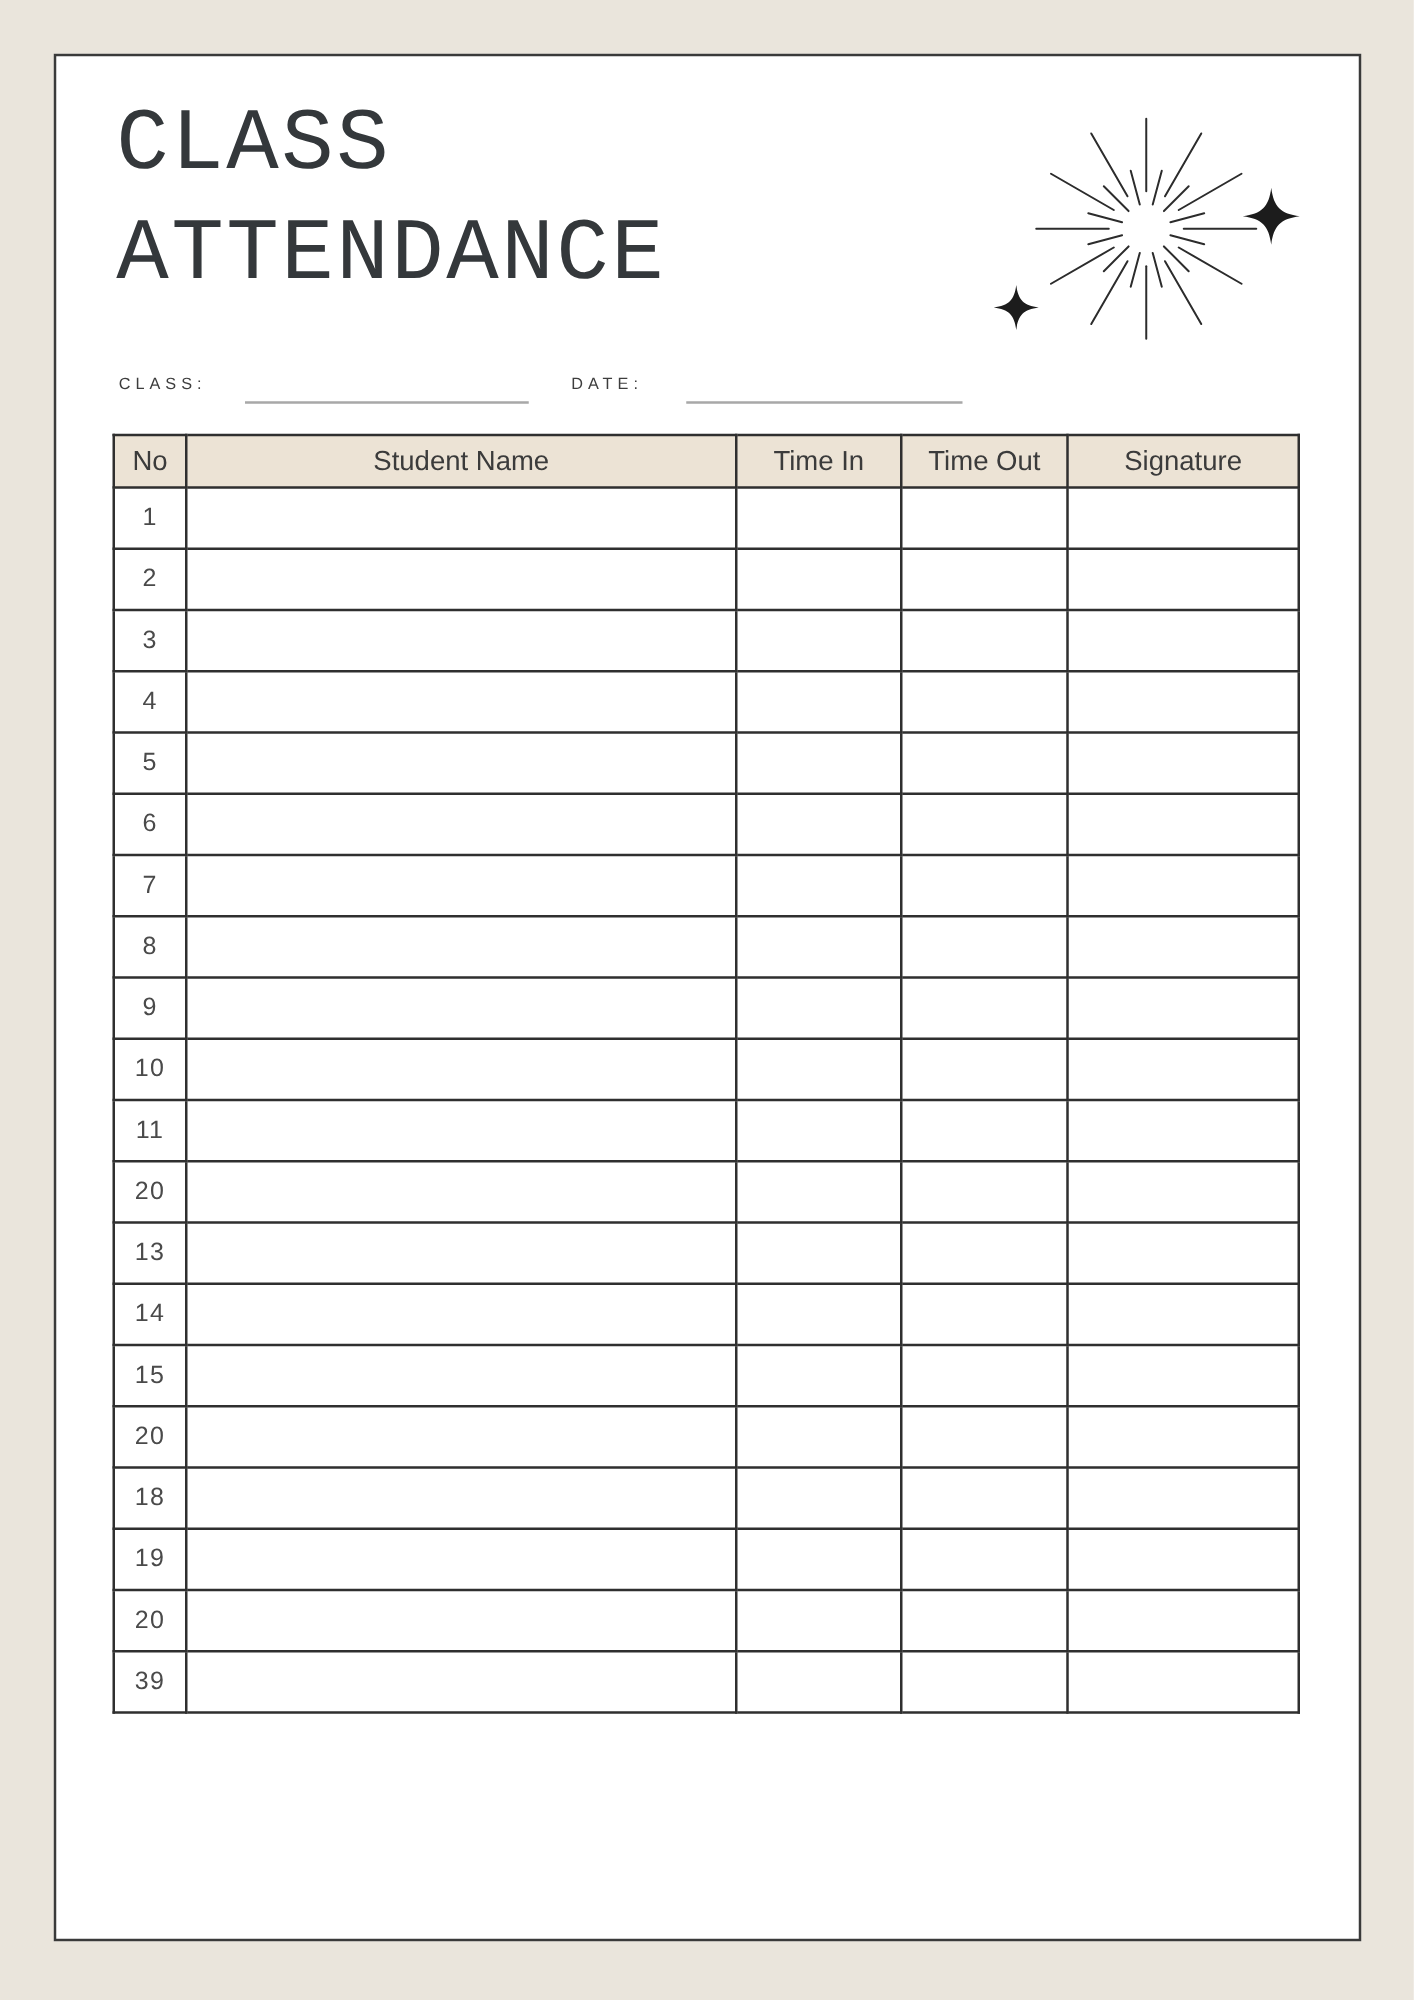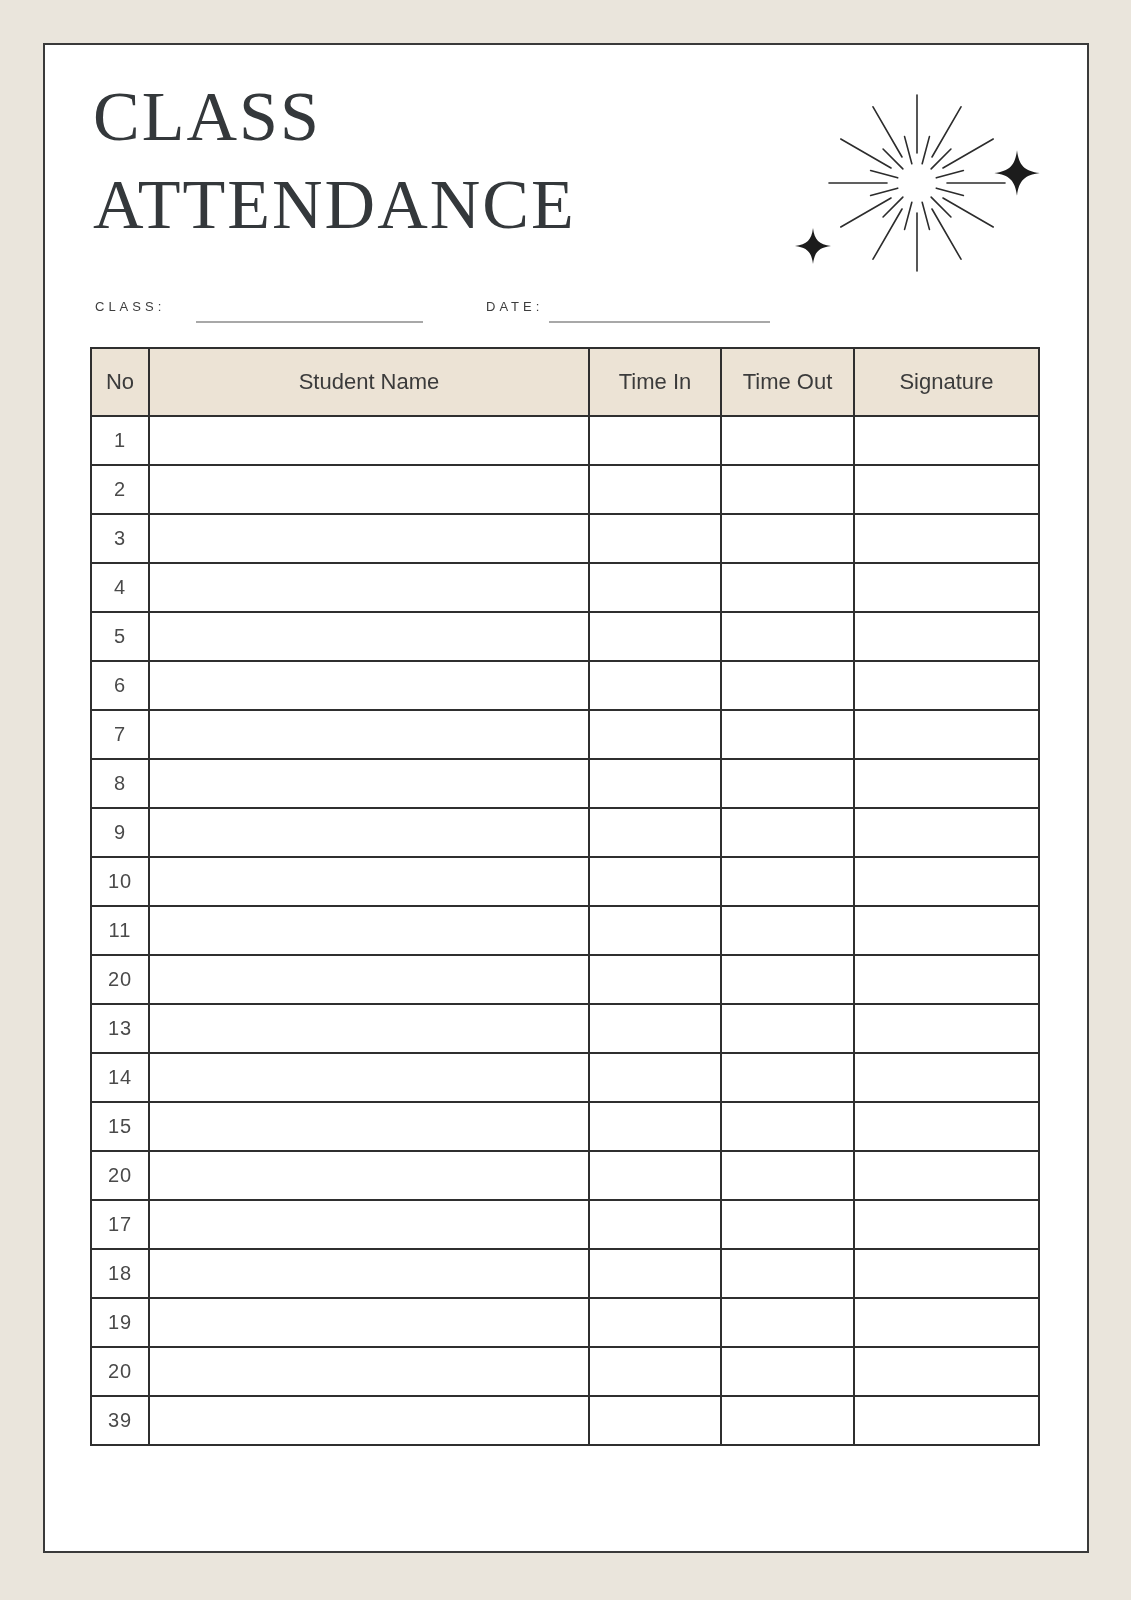--- a/index.html
+++ b/index.html
@@ -17,50 +17,50 @@
     background:var(--margin-bg);
     font-family:"Liberation Sans", sans-serif;
   }
   .sheet{
     position:absolute;left:43px;top:43px;width:1046px;height:1510px;
     background:var(--sheet-bg);
     border:2px solid #3a3a3a;
   }
   .title{
     position:absolute;left:48px;top:28px;
-    font-family:Liberation Serif, serif;
+    font-family:Liberation Mono, monospace;
     font-size:70px;line-height:88px;letter-spacing:2px;
     color:var(--title);font-weight:400;
   }
   .starburst{
     position:absolute;left:713px;top:38px;
   }
   .form-label{
     position:absolute;top:254px;
     font-size:13px;letter-spacing:4px;color:#3d3d3d;
   }
   .label-class{left:50px;}
-  .label-date{left:412px;margin-left:29px;}
+  .label-date{left:412px;}
   .blank-line{
     position:absolute;top:234px;height:44px;
     border-bottom:2px solid var(--underline);
   }
   .line-class{left:151px;width:227px;}
   .line-date{left:504px;width:221px;}
   table.attendance{
     position:absolute;left:45px;top:302px;width:948px;
     border-collapse:collapse;table-layout:fixed;
   }
   table.attendance col.c-no{width:58px;}
   table.attendance col.c-name{width:440px;}
   table.attendance col.c-in{width:132px;}
   table.attendance col.c-out{width:133px;}
   table.attendance col.c-sig{width:185px;}
   table.attendance th{
-    height:68px;background:var(--header-bg);
+    height:42px;background:var(--header-bg);
     border:2px solid var(--border);
     font-size:22px;font-weight:400;color:#3b3b3b;
   }
   table.attendance td{
     height:49px;border:2px solid var(--border);background:#fff;
   }
   table.attendance td.row-no{
     text-align:center;font-size:20px;color:#4a4a4a;letter-spacing:1px;
   }
 </style>
@@ -234,27 +234,20 @@
           <td class="fill-cell"></td>
         </tr>
         <tr>
           <td class="row-no">20</td>
           <td class="fill-cell"></td>
           <td class="fill-cell"></td>
           <td class="fill-cell"></td>
           <td class="fill-cell"></td>
         </tr>
         <tr>
-          <td class="row-no">17</td>
-          <td class="fill-cell"></td>
-          <td class="fill-cell"></td>
-          <td class="fill-cell"></td>
-          <td class="fill-cell"></td>
-        </tr>
-        <tr>
           <td class="row-no">18</td>
           <td class="fill-cell"></td>
           <td class="fill-cell"></td>
           <td class="fill-cell"></td>
           <td class="fill-cell"></td>
         </tr>
         <tr>
           <td class="row-no">19</td>
           <td class="fill-cell"></td>
           <td class="fill-cell"></td>

